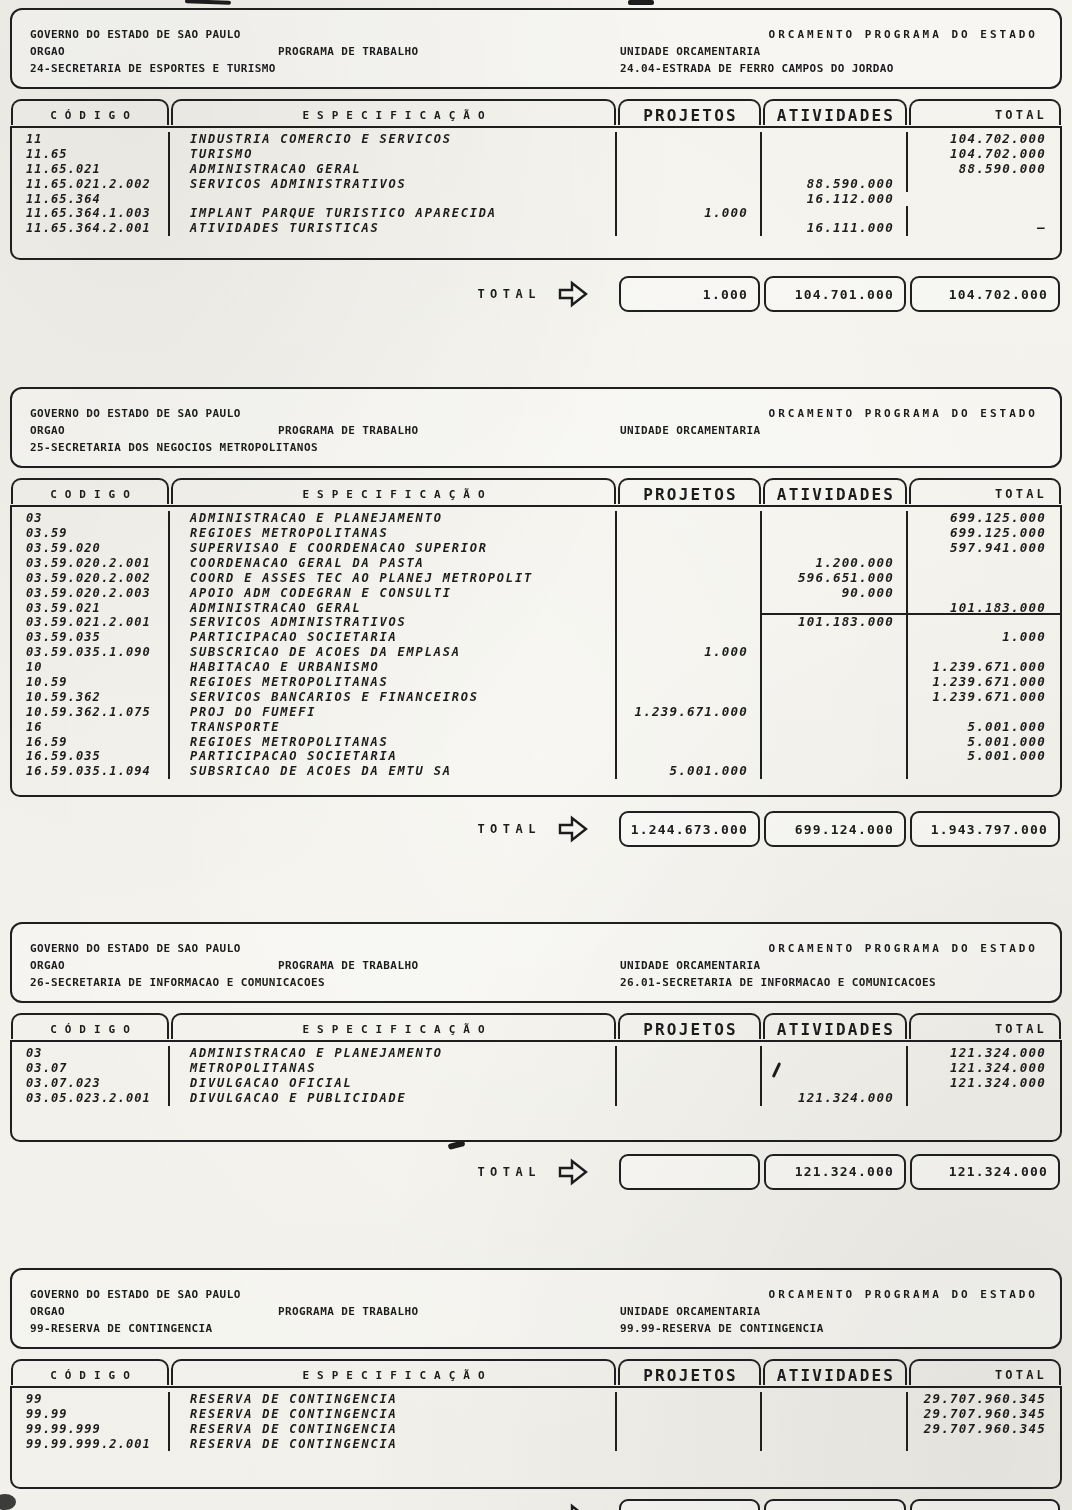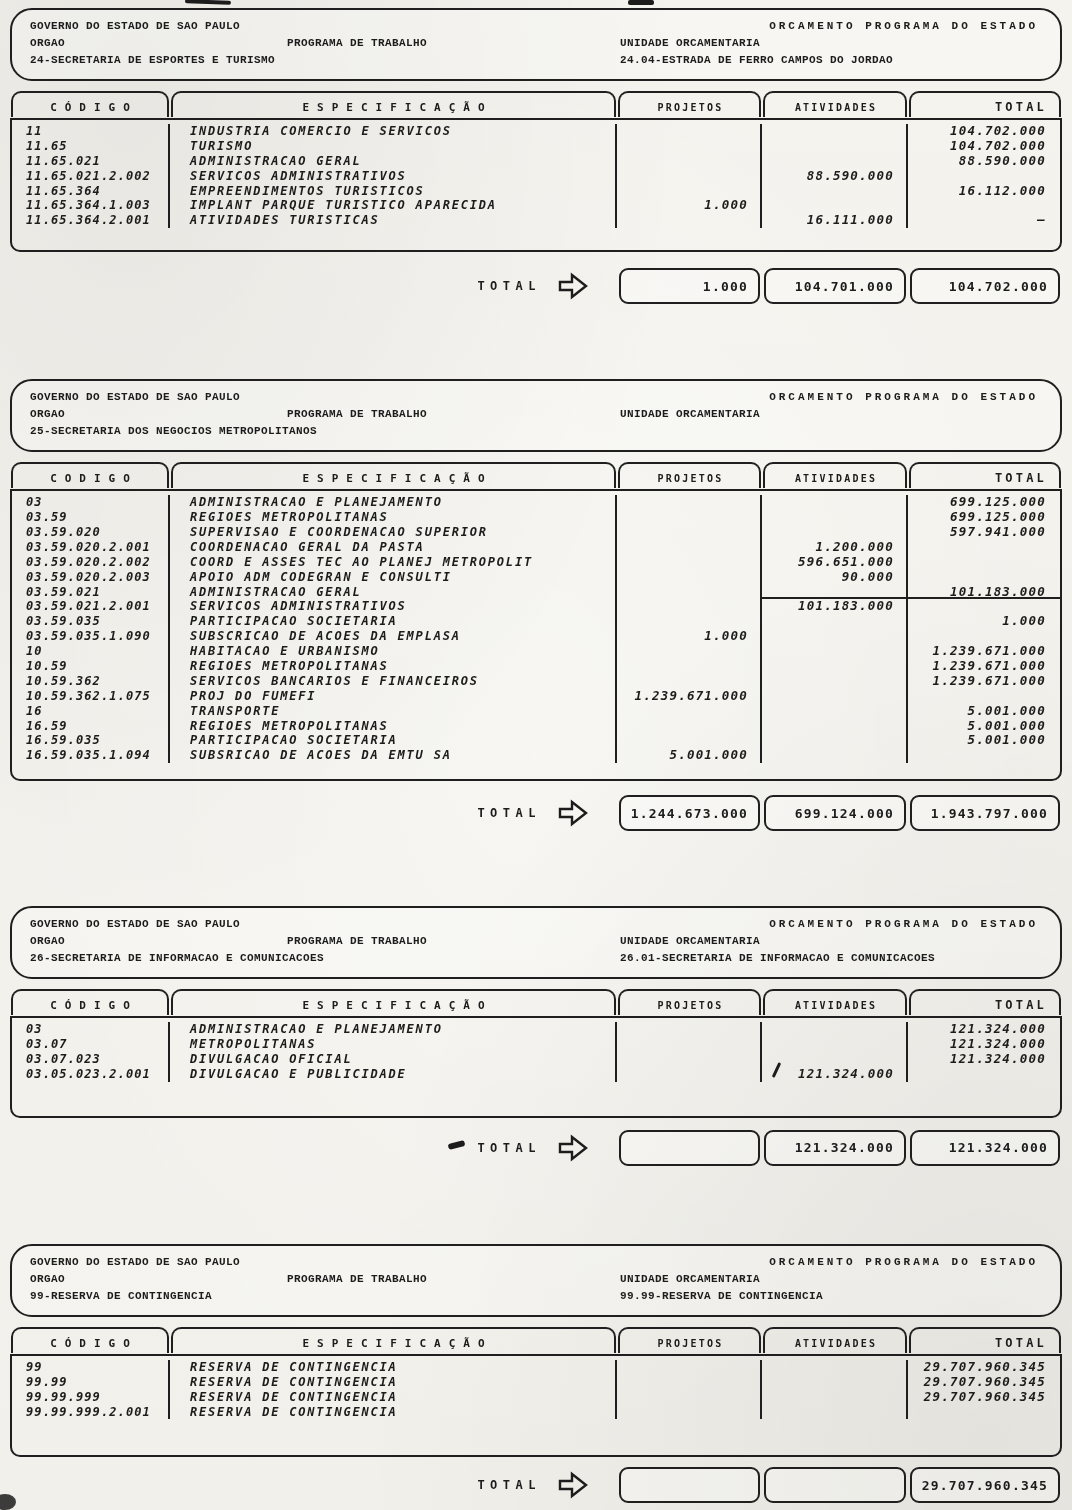--- a/index.html
+++ b/index.html
@@ -15,41 +15,40 @@
     font-family:"DejaVu Sans Mono","Liberation Mono",monospace;
     font-weight:700;
     background:
       radial-gradient(ellipse at 12% 6%, rgba(0,0,0,0.05), transparent 42%),
       radial-gradient(ellipse at 92% 96%, rgba(0,0,0,0.06), transparent 45%),
       radial-gradient(ellipse at 50% 50%, rgba(255,255,255,0.35), transparent 70%),
       linear-gradient(#f4f3ee, #f1f0ea);
   }
   
   .hbox{
-    border:2px solid #1f1f1f;border-radius:22px;
+    border:2px solid #1f1f1f;border-radius:12px;
     display:grid;grid-template-columns:584px 1fr;
-    padding:8px 0 10px;
+    padding:16px 0 10px;
     background:rgba(255,255,255,0.25);
-    font-family:Liberation Mono, monospace;
   }
   .h-line{height:17px;line-height:17px;font-size:11px;letter-spacing:0.4px;white-space:nowrap;}
   .h-left{padding-left:18px;}
   .h-line2{position:relative;}
-  .h-line2 .programa{position:absolute;left:257px;top:0;text-align:right;}
+  .h-line2 .programa{position:absolute;left:248px;top:0;text-align:right;}
   .h-right{padding-left:24px;padding-right:8px;}
   .h-right .doc-title{text-align:right;padding-right:14px;letter-spacing:3px;}
   
   .thead{display:grid;grid-template-columns:160px 447px 145px 146px 1fr;margin-top:9px;}
   .tab{
     border:2px solid #1f1f1f;border-bottom:none;border-radius:10px 10px 0 0;
     height:26px;line-height:29px;box-sizing:border-box;margin:1px 1px;
     text-align:center;font-size:11px;white-space:nowrap;
   }
   .t-code,.t-espec{letter-spacing:8px;text-indent:8px;}
-  .t-proj,.t-ativ{font-size:10px;letter-spacing:2.2px;text-indent:2px;}
+  .t-proj,.t-ativ{font-size:16px;letter-spacing:2.2px;text-indent:2px;}
   .t-total{font-size:12px;letter-spacing:3.2px;text-align:right;padding-right:12px;}
   
   .tbody{
     border:2px solid #1f1f1f;border-radius:0 0 10px 10px;
     padding:4px 0 22px;box-sizing:border-box;font-style:italic;
   }
   .trow{display:grid;grid-template-columns:158px 447px 145px 146px 1fr;}
   .cell{height:14.9px;line-height:14.9px;font-size:12px;white-space:nowrap;box-sizing:border-box;}
   .c-code{padding-left:14px;letter-spacing:1.1px;border-right:2px solid #1f1f1f;}
   .c-espec{padding-left:20px;letter-spacing:1.8px;border-right:2px solid #1f1f1f;}
@@ -148,21 +147,20 @@
     <div class="trow">
       <div class="cell c-code">11.65.021.2.002</div>
       <div class="cell c-espec">SERVICOS ADMINISTRATIVOS</div>
       <div class="cell c-proj num"></div>
       <div class="cell c-ativ num">88.590.000</div>
       <div class="cell c-total num"></div>
     </div>
 
     <div class="trow">
       <div class="cell c-code">11.65.364</div>
-      <div class="cell c-espec">EMPREENDIMENTOS TURISTICOS</div>
       <div class="cell c-proj num"></div>
       <div class="cell c-ativ num"></div>
       <div class="cell c-total num">16.112.000</div>
     </div>
 
     <div class="trow">
       <div class="cell c-code">11.65.364.1.003</div>
       <div class="cell c-espec">IMPLANT PARQUE TURISTICO APARECIDA</div>
       <div class="cell c-proj num">1.000</div>
       <div class="cell c-ativ num"></div>

